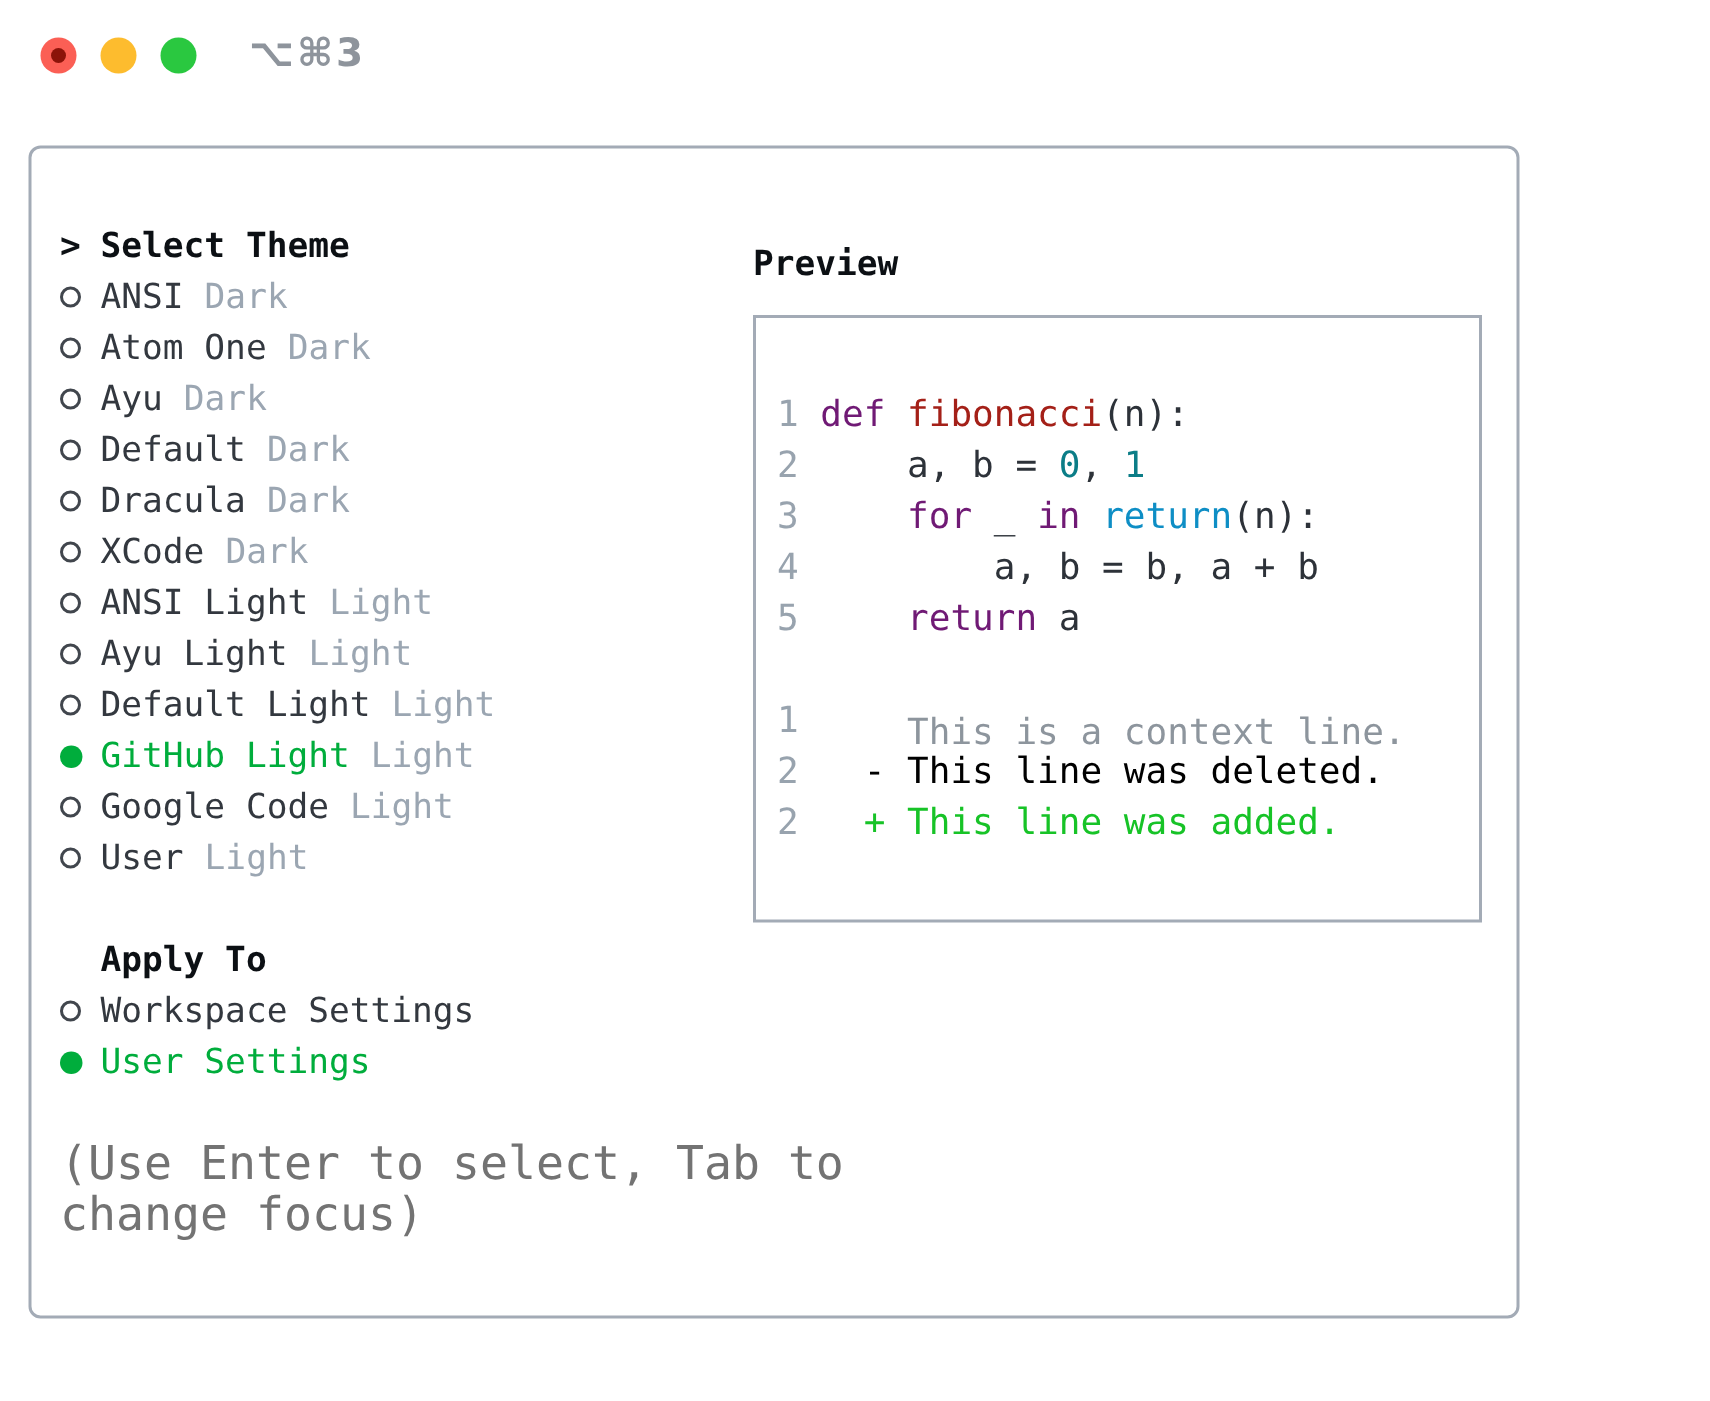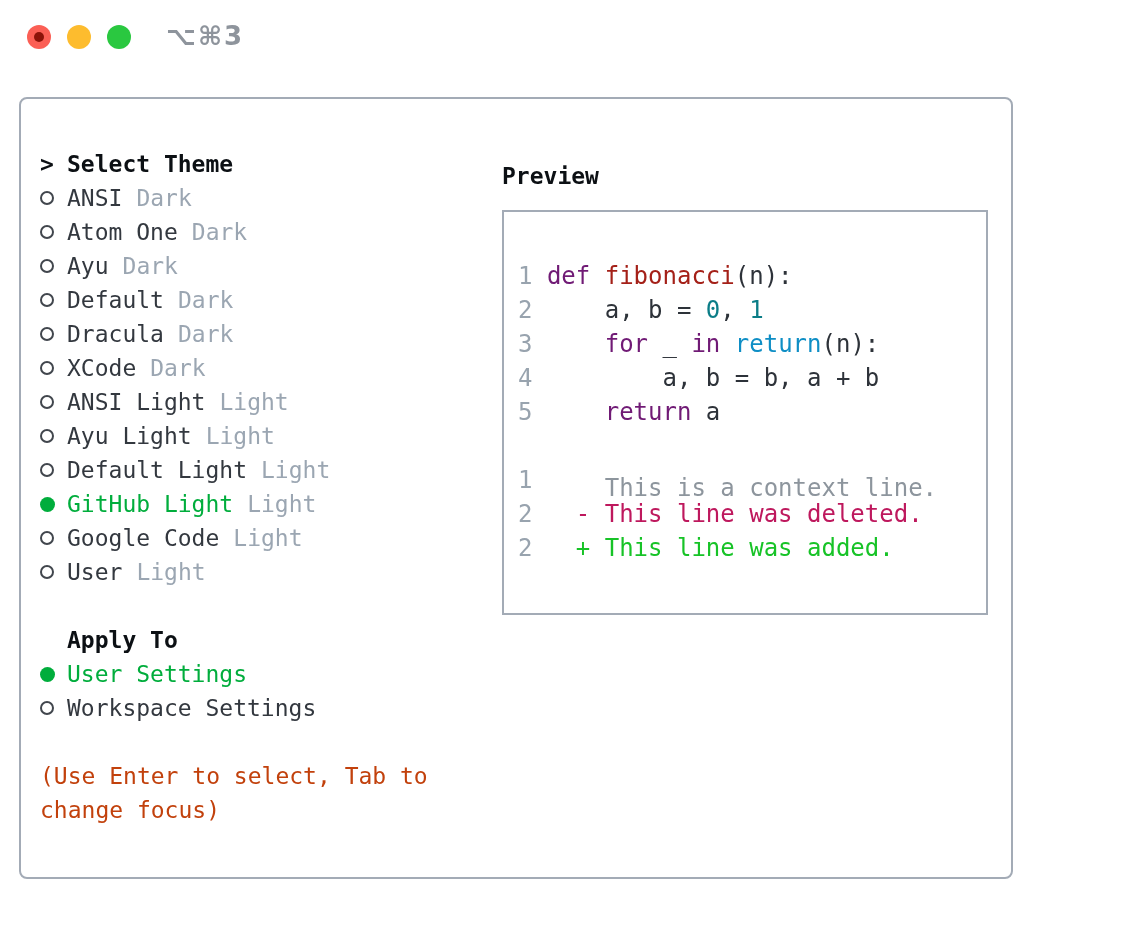--- a/index.html
+++ b/index.html
@@ -27,33 +27,33 @@
   .row{height:34px;display:flex;align-items:center;font-size:23px;color:#33383f;
        white-space:pre;}
   .marker{display:inline-block;width:27px;font-weight:700;color:#0c1014;}
   .header-label{font-weight:700;color:#0c1014;}
   .radio{display:inline-block;box-sizing:border-box;width:14px;height:14px;margin:0 13px 0 0;
          border:2px solid #41464d;border-radius:50%;flex:none;}
   .item .name{color:#33383f;margin-right:14px;}
   .item .variant{color:#9ba6b2;}
   .item.selected .radio{border:none;background:#00ad3c;width:15px;height:15px;margin:0 12px 0 0;}
   .item.selected .name{color:#00ad3c;}
-  .hint-line{height:34px;display:flex;align-items:center;font-size:23px;color:#c2410c;white-space:pre;}
+  .hint-line{height:34px;display:flex;align-items:center;font-size:31px;color:#737373;white-space:pre;}
   
   .preview-box{margin-top:17px;box-sizing:border-box;width:486px;height:405px;
                border:2px solid #a3abb6;background:#ffffff;padding:47px 6px 0 14px;}
   .cl{height:34px;display:flex;align-items:center;white-space:pre;font-size:24px;}
   .tk-ln{color:#98a3ae;}
   .tk-pl{color:#2d3239;}
   .tk-kw{color:#701a75;}
   .tk-fn{color:#a42018;}
   .tk-nm{color:#0b7d87;}
   .tk-bi{color:#0e8ec5;}
   .tk-ctx{color:#8d959d;margin-top:16px;}
-  .tk-del{color:#be185d;}
+  .tk-del{color:#000000;}
   .tk-add{color:#17c327;}
 </style>
 </head>
 <body>
 
 <div class="titlebar">
   <div class="lights">
     <button class="light red">
         <span class="dot"></span>
       </button>
@@ -105,25 +105,25 @@
     </div>
     <div class="row item">
       <span class="radio"></span><span class="name">User</span><span class="variant">Light</span>
     </div>
 
     <div class="row"></div>
 
     <div class="row">
       <span class="marker"></span><span class="header-label">Apply To</span>
     </div>
+    <div class="row item">
+      <span class="radio"></span><span class="name">Workspace Settings</span>
+    </div>
     <div class="row item selected">
       <span class="radio"></span><span class="name">User Settings</span>
-    </div>
-    <div class="row item">
-      <span class="radio"></span><span class="name">Workspace Settings</span>
     </div>
 
     <div class="row"></div>
 
     <div class="hint-line">(Use Enter to select, Tab to</div>
     <div class="hint-line">change focus)</div>
   </div>
 
   <div class="right-col">
     <div class="row">

